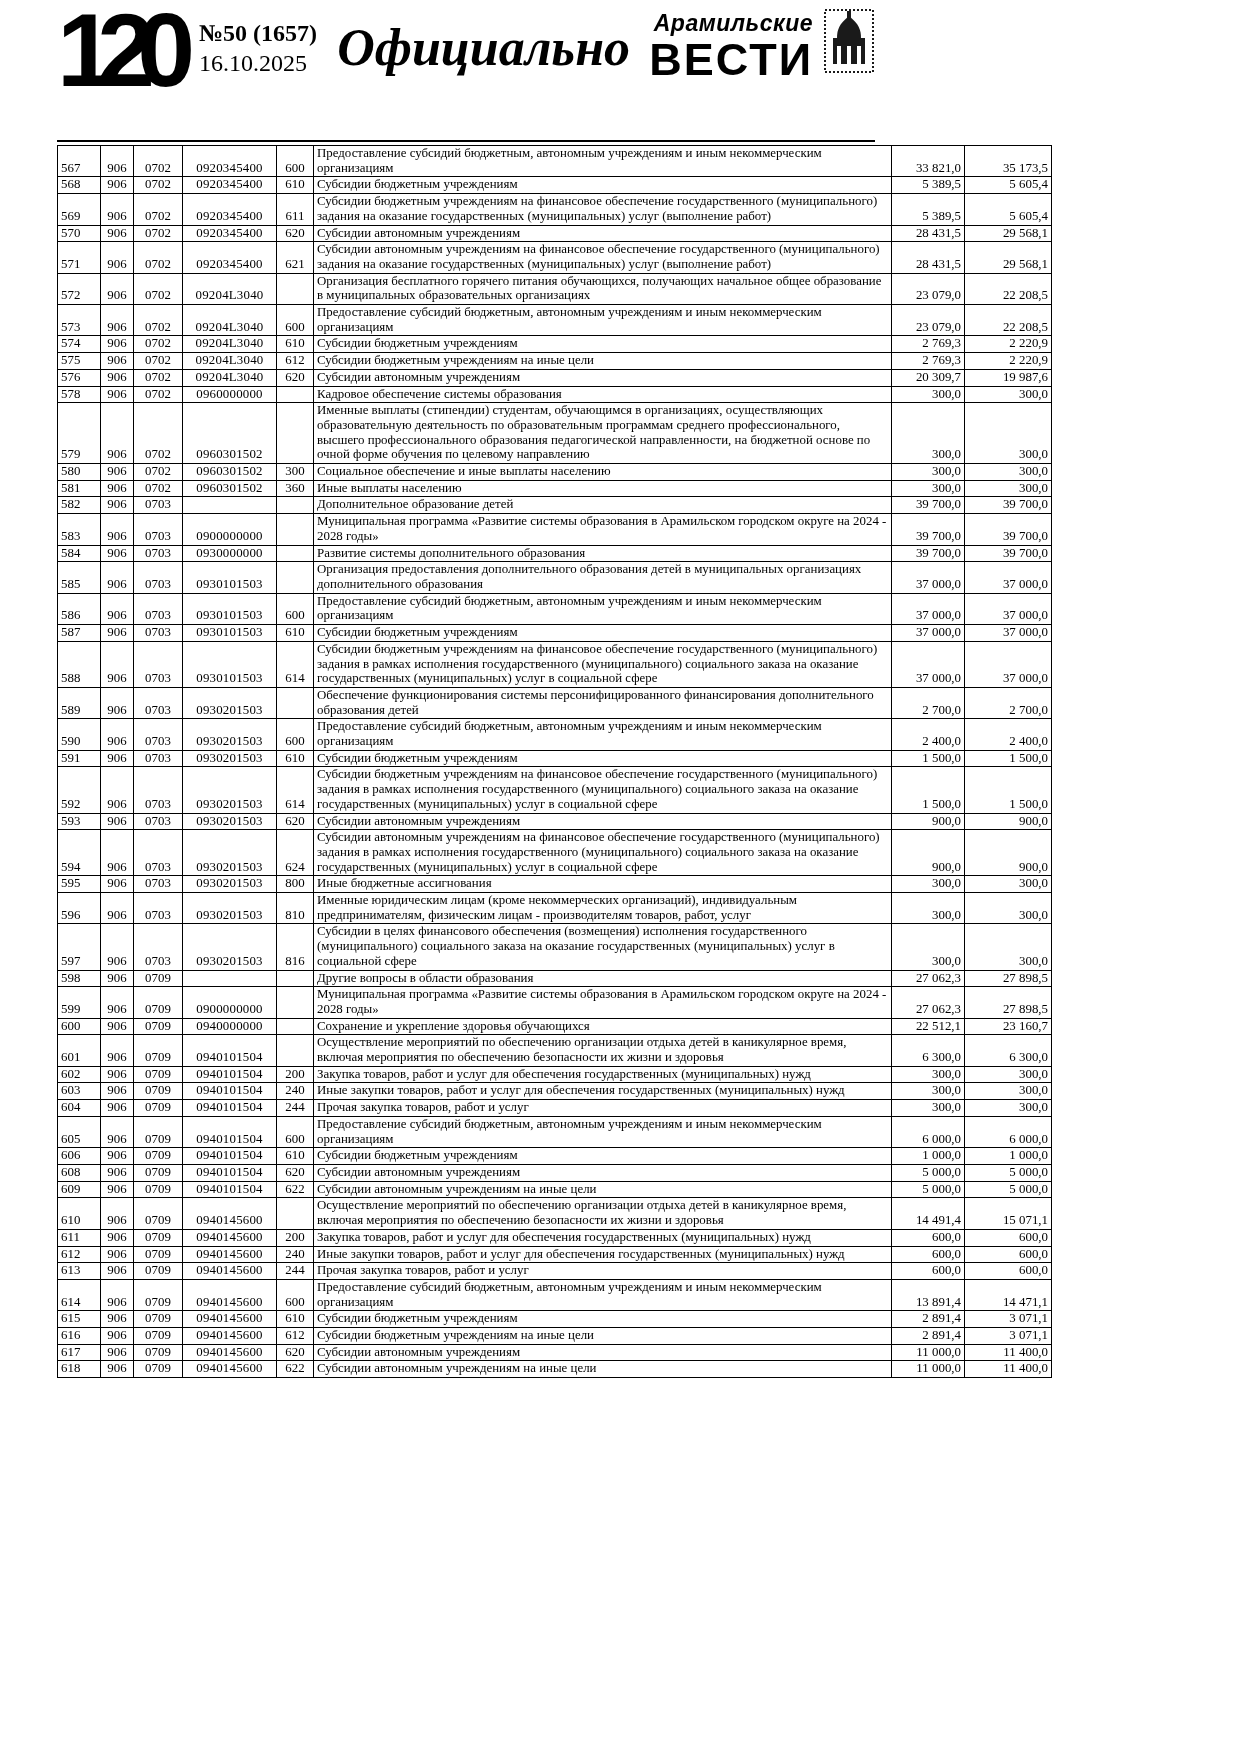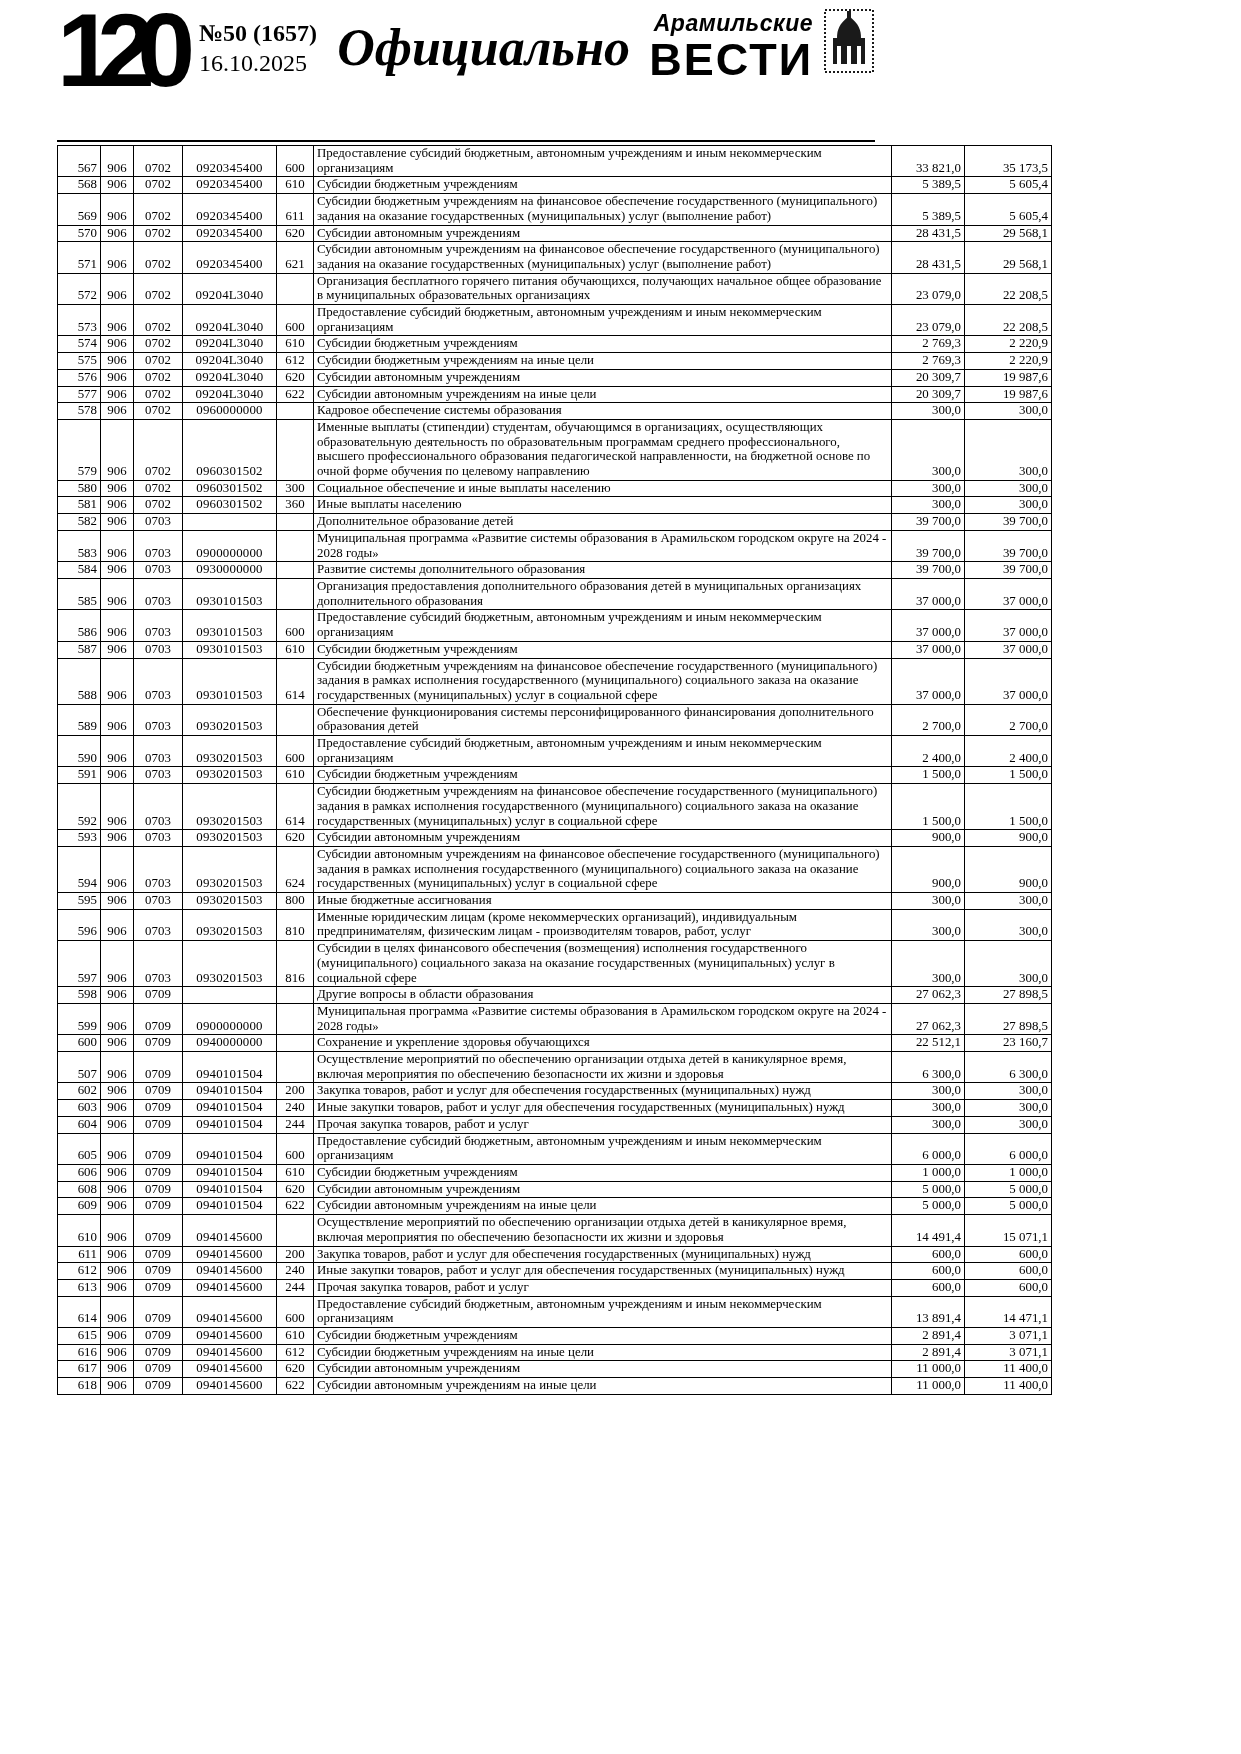--- a/index.html
+++ b/index.html
@@ -30,21 +30,21 @@
 
   
   table.budget{
     margin:3px 0 0 57px;width:995px;border-collapse:collapse;table-layout:fixed;
   }
   table.budget td{
     border:1px solid #000;vertical-align:bottom;
     padding:0 3px 1px 3px;font-size:12.9px;line-height:1.14;
     overflow:hidden;
   }
-  .col-num{width:36px;text-align:right;}
+  .col-num{width:36px;text-align:left;}
   .col-grbs{width:26px;text-align:center;}
   .col-rzpr{width:42px;text-align:center;}
   .col-csr{width:87px;text-align:center;letter-spacing:0.2px;}
   .col-vr{width:30px;text-align:center;}
   .col-name{text-align:left;}
   .col-y1{width:66px;text-align:right;}
   .col-y2{width:80px;text-align:right;}
 </style>
 </head>
 <body>
@@ -171,30 +171,20 @@
           <td class="col-num">576</td>
           <td class="col-grbs">906</td>
           <td class="col-rzpr">0702</td>
           <td class="col-csr">09204L3040</td>
           <td class="col-vr">620</td>
           <td class="col-name">Субсидии автономным учреждениям</td>
           <td class="col-y1">20 309,7</td>
           <td class="col-y2">19 987,6</td>
         </tr>
         <tr>
-          <td class="col-num">577</td>
-          <td class="col-grbs">906</td>
-          <td class="col-rzpr">0702</td>
-          <td class="col-csr">09204L3040</td>
-          <td class="col-vr">622</td>
-          <td class="col-name">Субсидии автономным учреждениям на иные цели</td>
-          <td class="col-y1">20 309,7</td>
-          <td class="col-y2">19 987,6</td>
-        </tr>
-        <tr>
           <td class="col-num">578</td>
           <td class="col-grbs">906</td>
           <td class="col-rzpr">0702</td>
           <td class="col-csr">0960000000</td>
           <td class="col-vr"></td>
           <td class="col-name">Кадровое обеспечение системы образования</td>
           <td class="col-y1">300,0</td>
           <td class="col-y2">300,0</td>
         </tr>
         <tr>
@@ -411,21 +401,21 @@
           <td class="col-num">600</td>
           <td class="col-grbs">906</td>
           <td class="col-rzpr">0709</td>
           <td class="col-csr">0940000000</td>
           <td class="col-vr"></td>
           <td class="col-name">Сохранение и укрепление здоровья обучающихся</td>
           <td class="col-y1">22 512,1</td>
           <td class="col-y2">23 160,7</td>
         </tr>
         <tr>
-          <td class="col-num">507</td>
+          <td class="col-num">601</td>
           <td class="col-grbs">906</td>
           <td class="col-rzpr">0709</td>
           <td class="col-csr">0940101504</td>
           <td class="col-vr"></td>
           <td class="col-name">Осуществление мероприятий по обеспечению организации отдыха детей в каникулярное время, включая мероприятия по обеспечению безопасности их жизни и здоровья</td>
           <td class="col-y1">6 300,0</td>
           <td class="col-y2">6 300,0</td>
         </tr>
         <tr>
           <td class="col-num">602</td>

